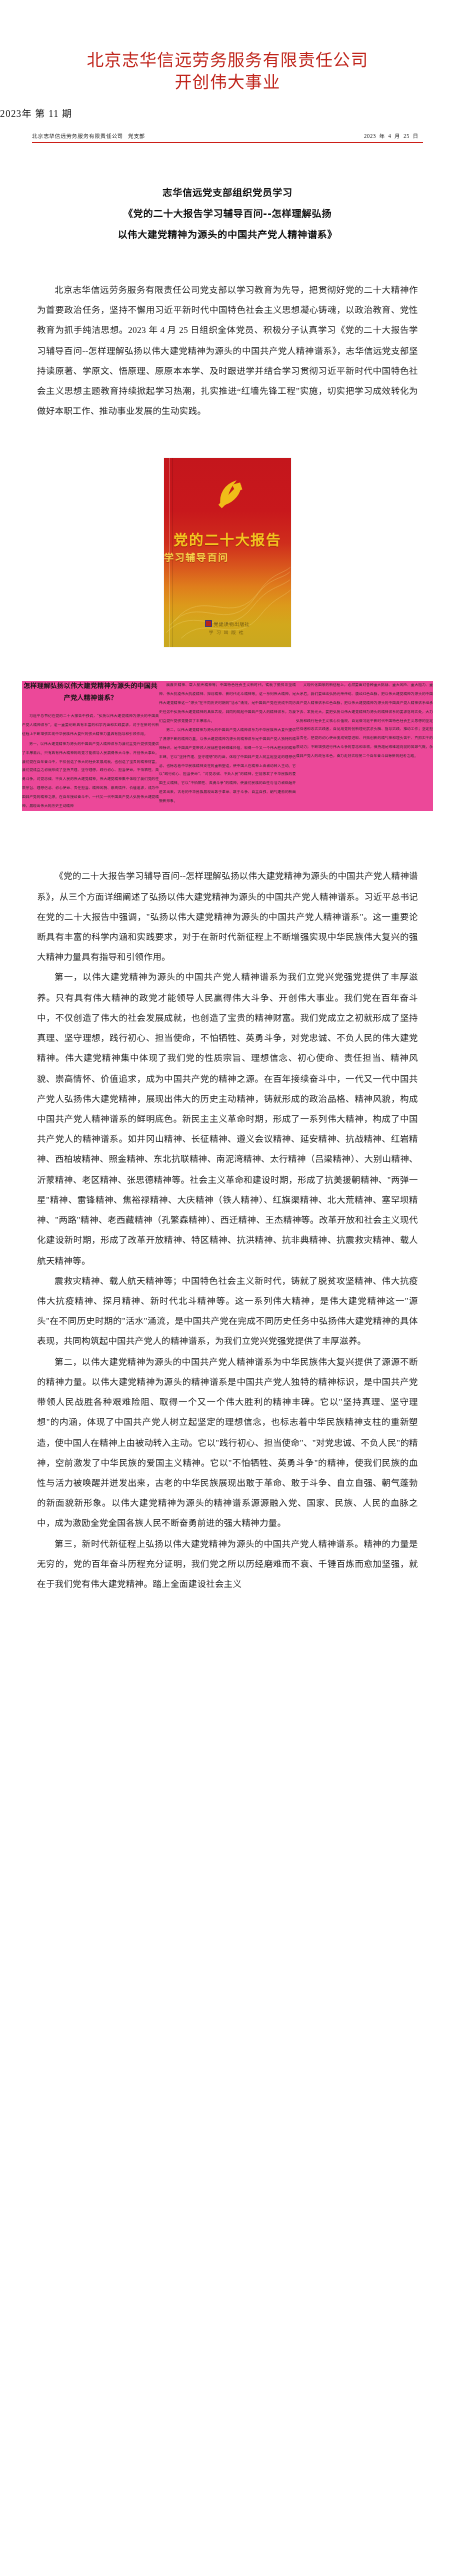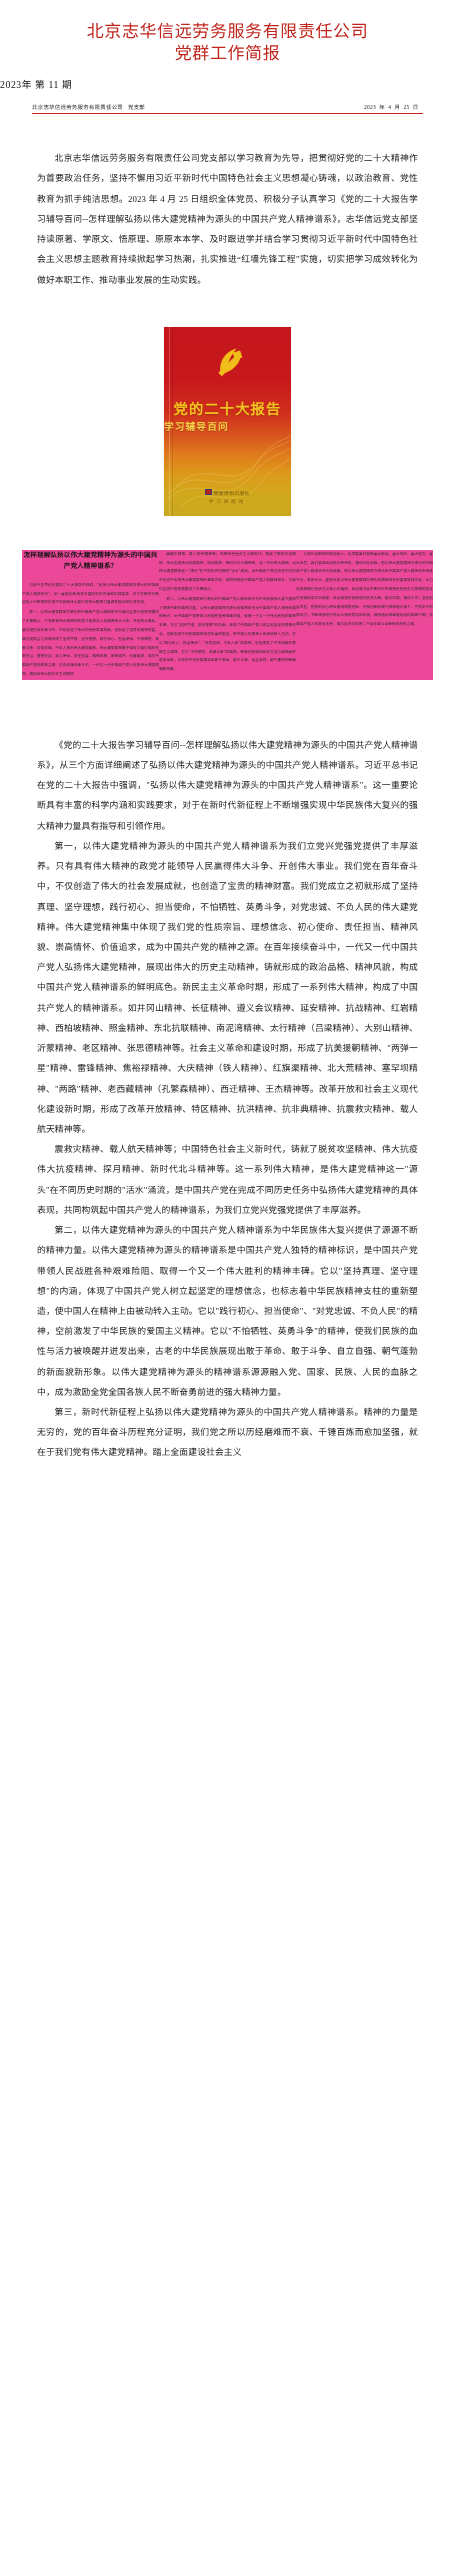--- a/index.html
+++ b/index.html
@@ -12,21 +12,21 @@
     width: 455px;
     font-family: "Liberation Serif", "DejaVu Serif", serif;
     color: #000;
     -webkit-font-smoothing: antialiased;
   }
   .page {
     width: 455px;
     margin: 0 auto;
     background: #fff;
     position: relative;
-    padding-top: 20px;
+    padding-top: 49px;
     box-sizing: border-box;
   }
 
   
   .masthead {
     text-align: center;
     color: #c0261d;
     font-family: "DejaVu Serif", "Liberation Serif", serif;
     font-weight: 400;
     line-height: 1.32;
@@ -224,31 +224,36 @@
 
   .tail-gap { height: 40px; }
 </style>
 </head>
 <body>
 
 <div class="page">
 
   <div class="masthead">
     <span class="mh-line">北京志华信远劳务服务有限责任公司</span>
-    <span class="mh-line">党群工作简报</span>
+    <span class="mh-line">开创伟大事业</span>
   </div>
 
   <div class="issue-line">2023年  第 11 期</div>
 
   <div class="meta-row">
     <span class="meta-left">北京志华信远劳务服务有限责任公司   党支部</span>
     <span class="meta-right">2023  年  4  月  25  日</span>
   </div>
   <hr class="red-rule">
 
+  <div class="doc-title">
+    <span class="tline">志华信远党支部组织党员学习</span>
+    <span class="tline">《党的二十大报告学习辅导百问--怎样理解弘扬</span>
+    <span class="tline">以伟大建党精神为源头的中国共产党人精神谱系》</span>
+  </div>
 
   <div class="gap-md"></div>
 
   <div class="body-block">
     <p>北京志华信远劳务服务有限责任公司党支部以学习教育为先导，把贯彻好党的二十大精神作为首要政治任务，坚持不懈用习近平新时代中国特色社会主义思想凝心铸魂，以政治教育、党性教育为抓手纯洁思想。2023 年 4 月 25 日组织全体党员、积极分子认真学习《党的二十大报告学习辅导百问--怎样理解弘扬以伟大建党精神为源头的中国共产党人精神谱系》，志华信远党支部坚持读原著、学原文、悟原理、原原本本学、及时跟进学并结合学习贯彻习近平新时代中国特色社会主义思想主题教育持续掀起学习热潮，扎实推进“红墙先锋工程”实施，切实把学习成效转化为做好本职工作、推动事业发展的生动实践。</p>
   </div>
 
   <div class="figure-wrap">
     <div class="book-cover">
       <div class="book-spine"></div>

